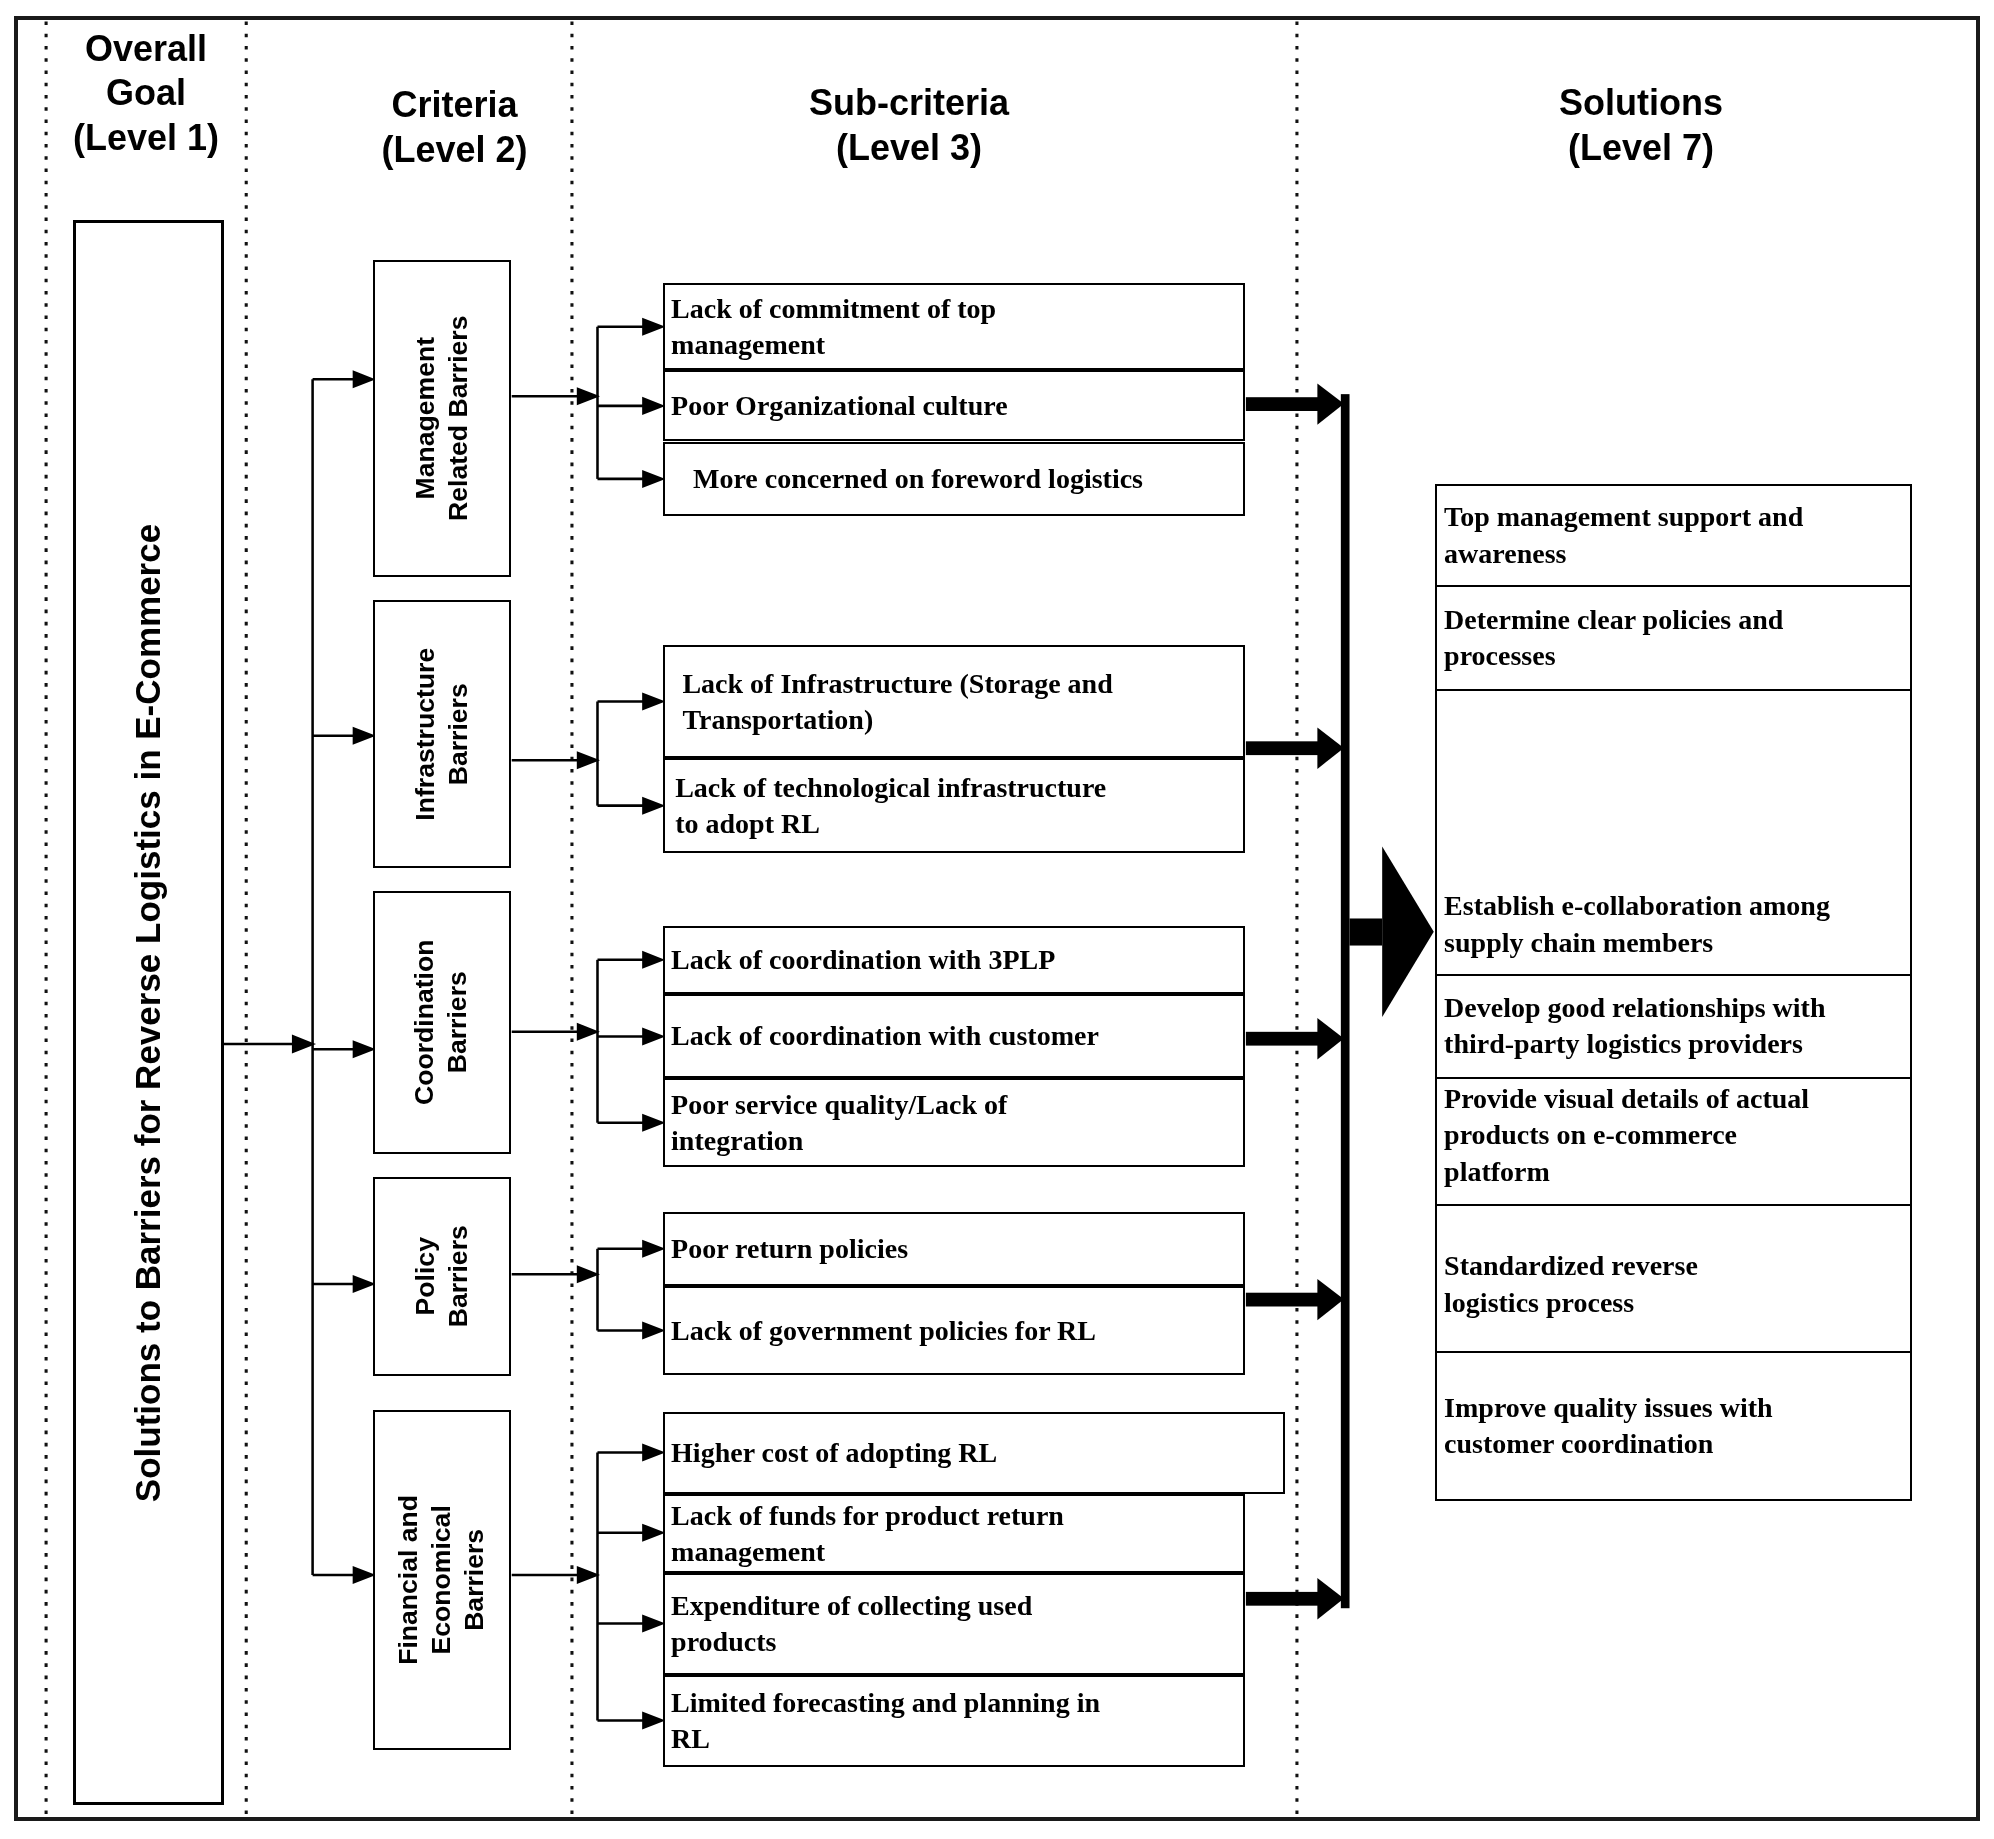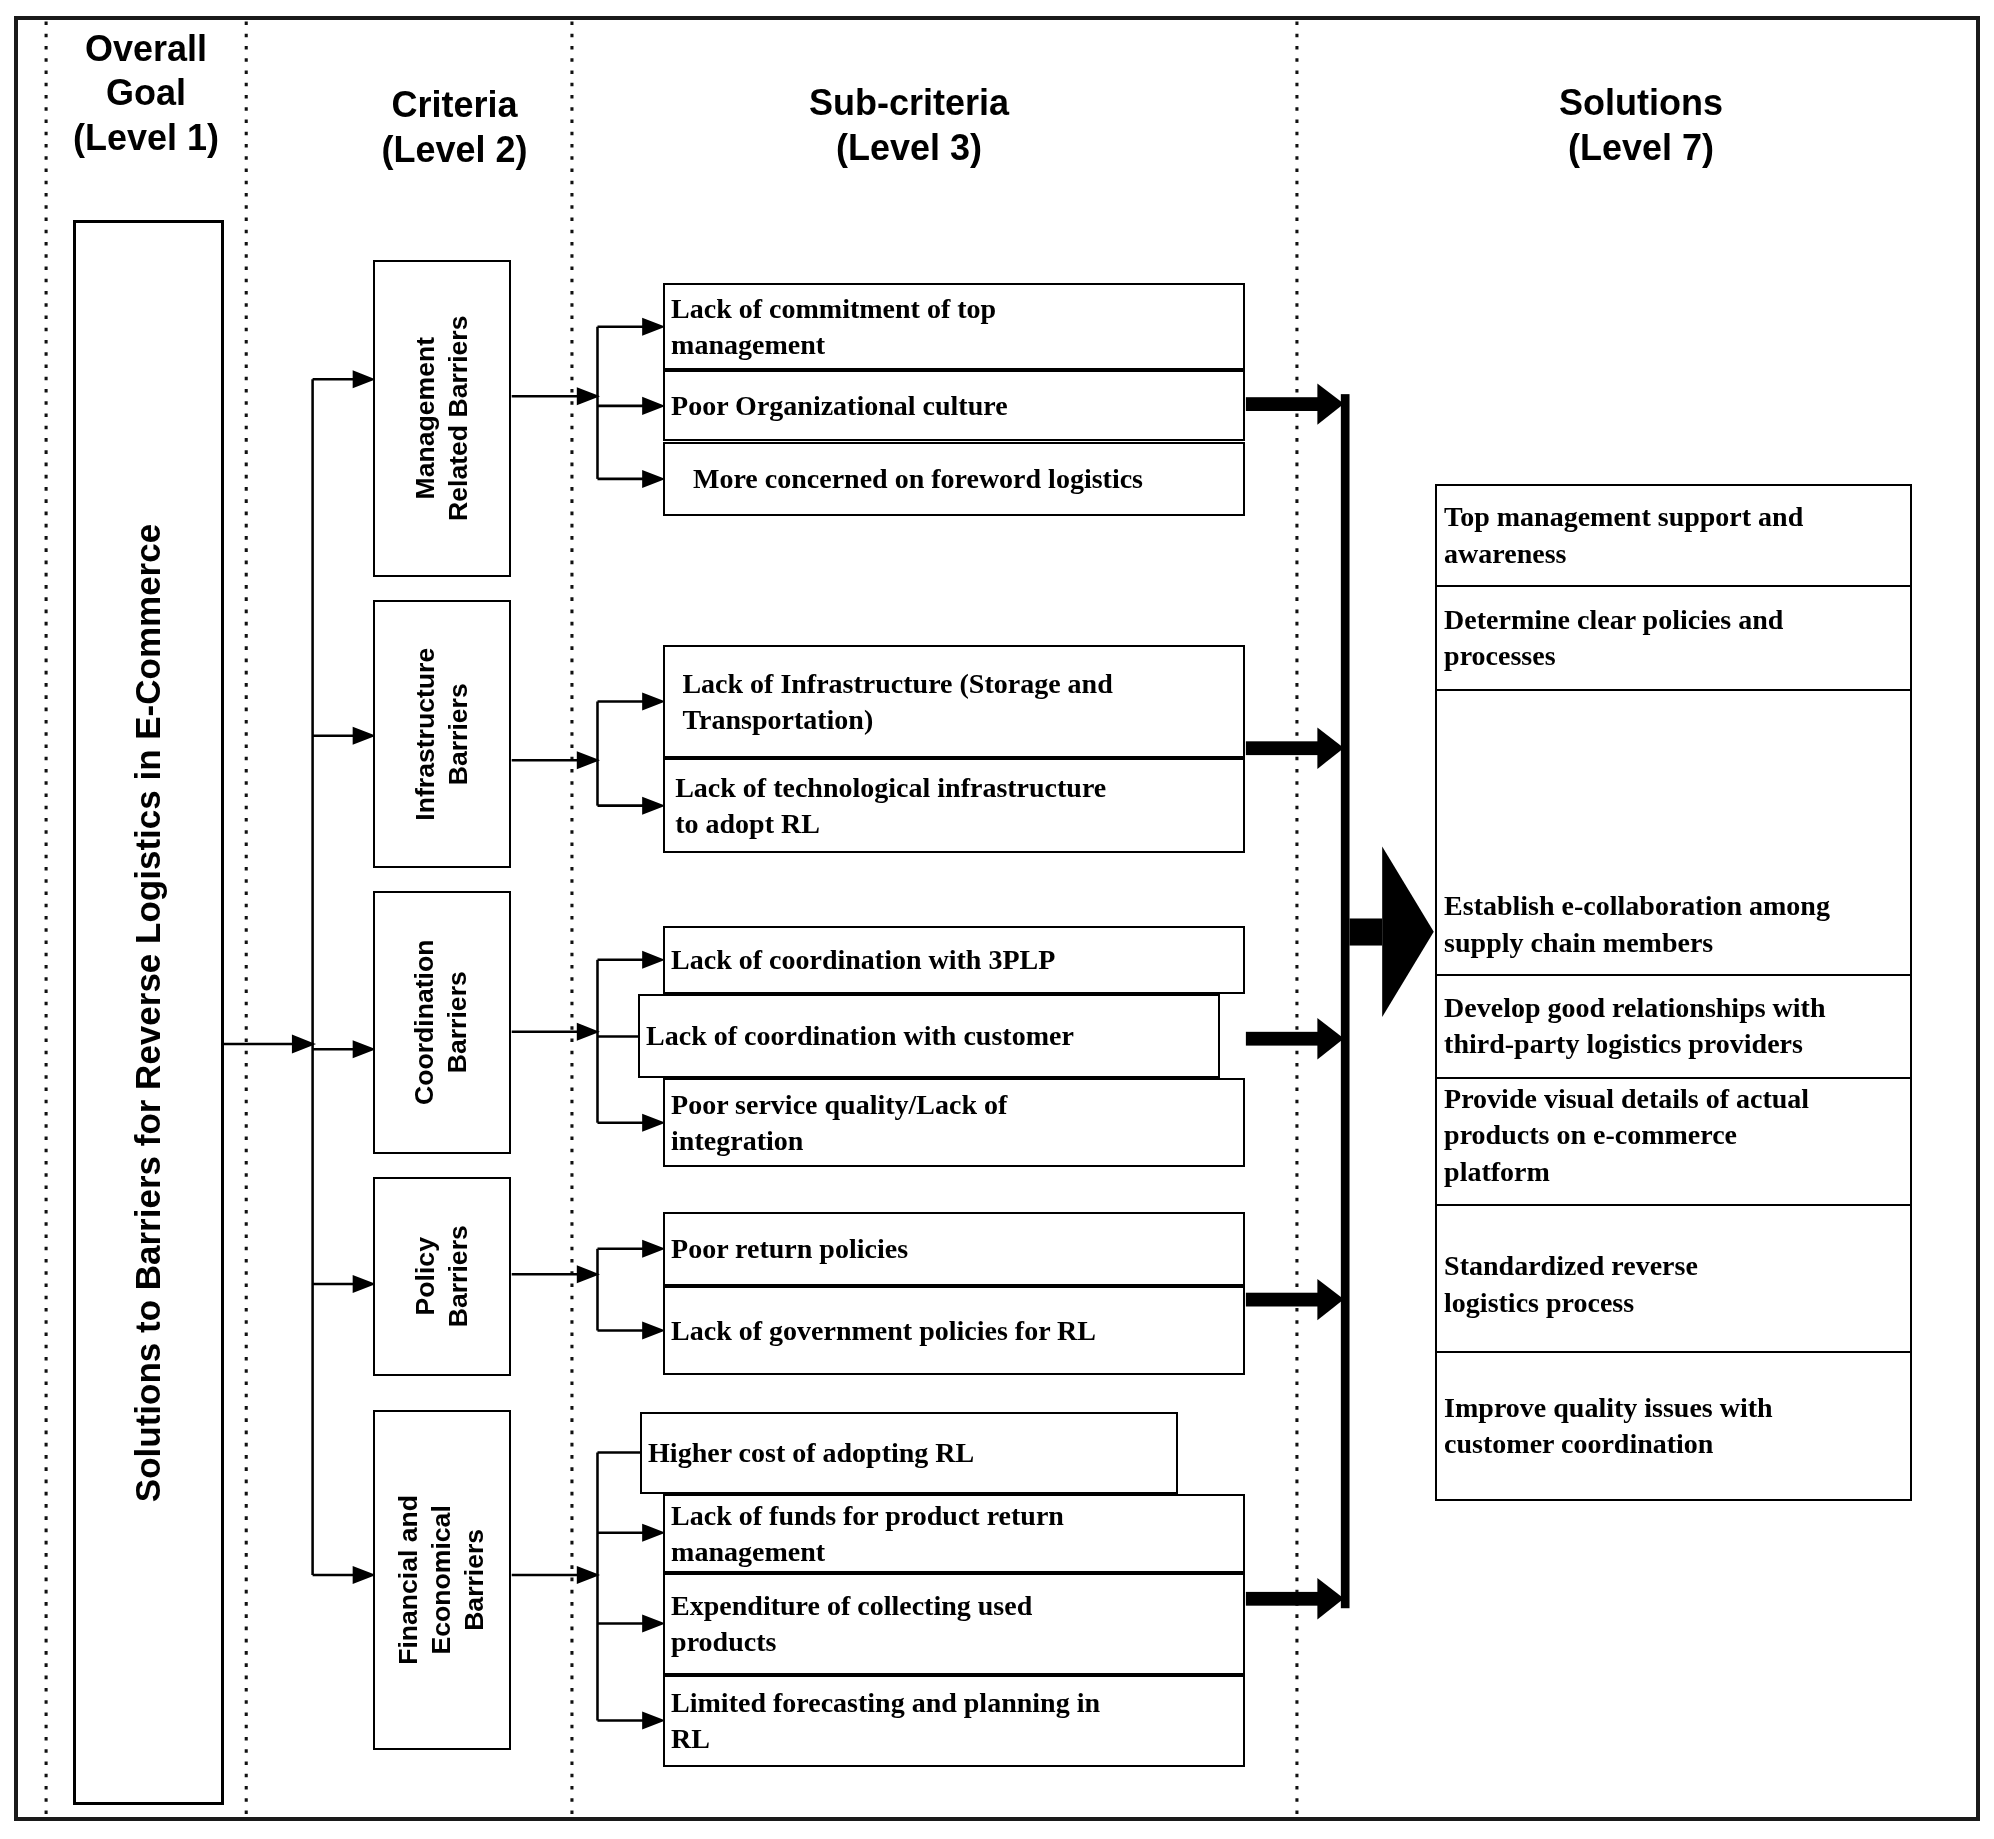--- a/index.html
+++ b/index.html
@@ -222,28 +222,28 @@
 management</div>
 <div class="abs sub-row" style="left:663px;top:370px;width:582px;height:71px;">Poor Organizational culture</div>
 <div class="abs sub-row" style="left:663px;top:442px;width:582px;height:74px;padding-left:28px;">More concerned on foreword logistics</div>
 
 <div class="abs sub-row" style="left:663px;top:645px;width:582px;height:113px;padding-left:17.4px;">Lack of Infrastructure (Storage and
 Transportation)</div>
 <div class="abs sub-row" style="left:663px;top:758px;width:582px;height:95px;padding-left:10.2px;">Lack of technological infrastructure
 to adopt RL</div>
 
 <div class="abs sub-row" style="left:663px;top:926px;width:582px;height:68px;">Lack of coordination with 3PLP</div>
-<div class="abs sub-row" style="left:638px;top:994px;width:582px;height:84px;">Lack of coordination with customer</div>
+<div class="abs sub-row" style="left:663px;top:994px;width:582px;height:84px;">Lack of coordination with customer</div>
 <div class="abs sub-row" style="left:663px;top:1078px;width:582px;height:89px;">Poor service quality/Lack of
 integration</div>
 
 <div class="abs sub-row" style="left:663px;top:1212px;width:582px;height:74px;">Poor return policies</div>
 <div class="abs sub-row" style="left:663px;top:1286px;width:582px;height:89px;">Lack of government policies for RL</div>
 
-<div class="abs sub-row" style="left:640px;top:1412px;width:538px;height:82px;">Higher cost of adopting RL</div>
+<div class="abs sub-row" style="left:663px;top:1412px;width:622px;height:82px;">Higher cost of adopting RL</div>
 <div class="abs sub-row" style="left:663px;top:1494px;width:582px;height:79px;">Lack of funds for product return
 management</div>
 <div class="abs sub-row" style="left:663px;top:1573px;width:582px;height:102px;">Expenditure of collecting used
 products</div>
 <div class="abs sub-row" style="left:663px;top:1675px;width:582px;height:92px;">Limited forecasting and planning in
 RL</div>
 
 <div class="abs sol-outer" style="left:1435px;top:484px;width:477px;height:1017px;">
   <div class="sol-row" style="top:0;height:101px;">Top management support and
 awareness</div>

